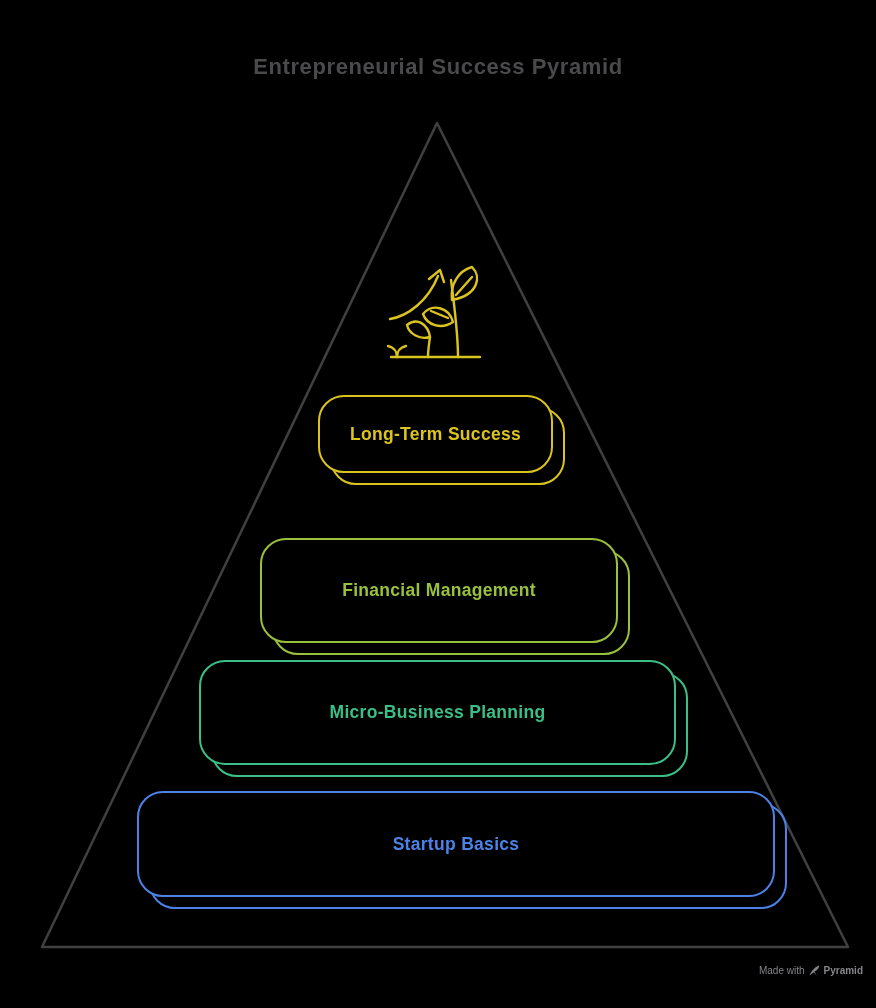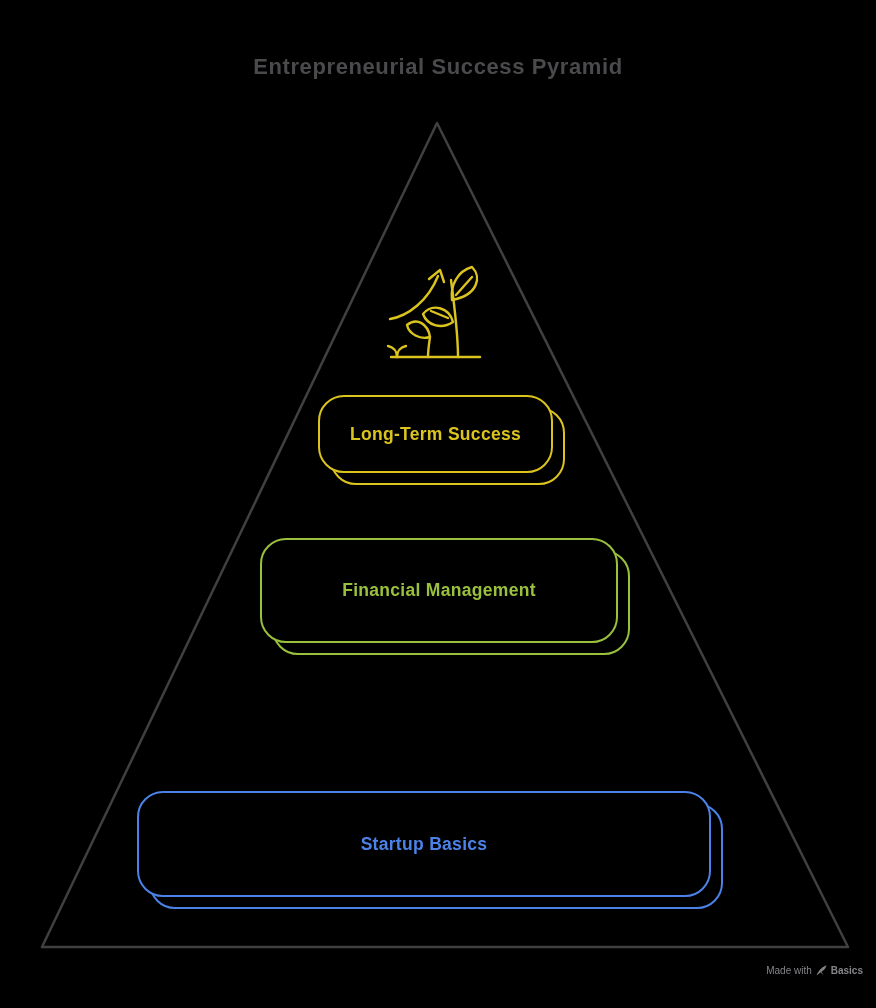--- a/index.html
+++ b/index.html
@@ -53,21 +53,21 @@
     align-items: center;
     justify-content: center;
     color: var(--c);
     font-size: 17.5px;
     font-weight: bold;
     letter-spacing: 0.3px;
   }
   .level-1 { left: 318px; top: 395px; width: 235px; height: 78px; }
   .level-2 { left: 260px; top: 538px; width: 358px; height: 105px; }
   .level-3 { left: 199px; top: 660px; width: 477px; height: 105px; }
-  .level-4 { left: 137px; top: 791px; width: 574px; height: 106px; }
+  .level-4 { left: 137px; top: 791px; width: 638px; height: 106px; }
   .watermark {
     position: absolute;
     top: 965px;
     right: 13px;
     display: flex;
     align-items: center;
     gap: 4px;
     font-size: 10px;
     color: #85858a;
     margin-left: 37px;
@@ -114,29 +114,35 @@
     </div>
   </div>
 
   <div class="level level-2" style="--c: #9ac13d;">
     <div class="ghost"></div>
     <div class="face">
       <span>Financial Management</span>
     </div>
   </div>
 
+  <div class="level level-3" style="--c: #3bbf87;">
+    <div class="ghost"></div>
+    <div class="face">
+      <span>Micro-Business Planning</span>
+    </div>
+  </div>
 
   <div class="level level-4" style="--c: #4c82e8;">
     <div class="ghost"></div>
     <div class="face">
       <span>Startup Basics</span>
     </div>
   </div>
 
   <div class="watermark" style="color: rgb(133, 133, 138);">
     <span>Made with</span>
     <svg width="11" height="11" viewBox="0 0 11 11">
       <path d="M0.5 10.5 C3 4.5 7.5 1 10.5 0.5 C9.5 3.5 8 5.5 5.5 6.5 L7.5 10.5 L4.8 7.2 Z" fill="#85858a"></path>
     </svg>
-    <span class="brand">Basics</span>
+    <span class="brand">Pyramid</span>
   </div>
 
 </div>
 
 </body></html>

